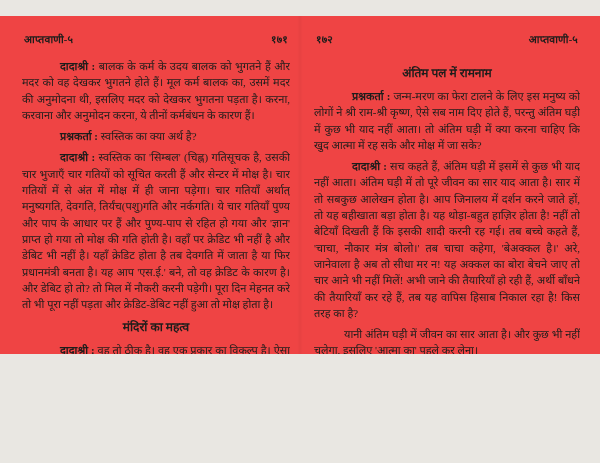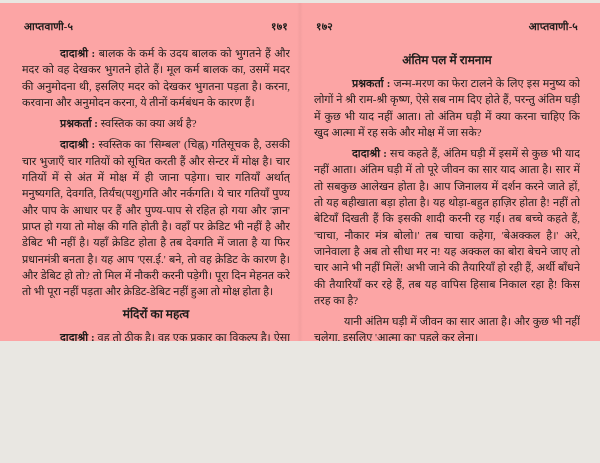--- a/index.html
+++ b/index.html
@@ -4,22 +4,22 @@
 <style>
   html, body {
     margin: 0;
     padding: 0;
     background: #e9e7e2;
   }
   .spread {
     position: relative;
     width: 600px;
     height: 338px;
-    margin: 3px auto;
-    background: #fca5a5;
+    margin: 16px auto;
+    background: #ef4444;
     overflow: hidden;
     font-family: "Liberation Serif", "DejaVu Serif", serif;
     color: #1e1d1b;
     display: flex;
   }
   .spread::before {
     content: "";
     position: absolute;
     left: 297px;
     top: 0;

